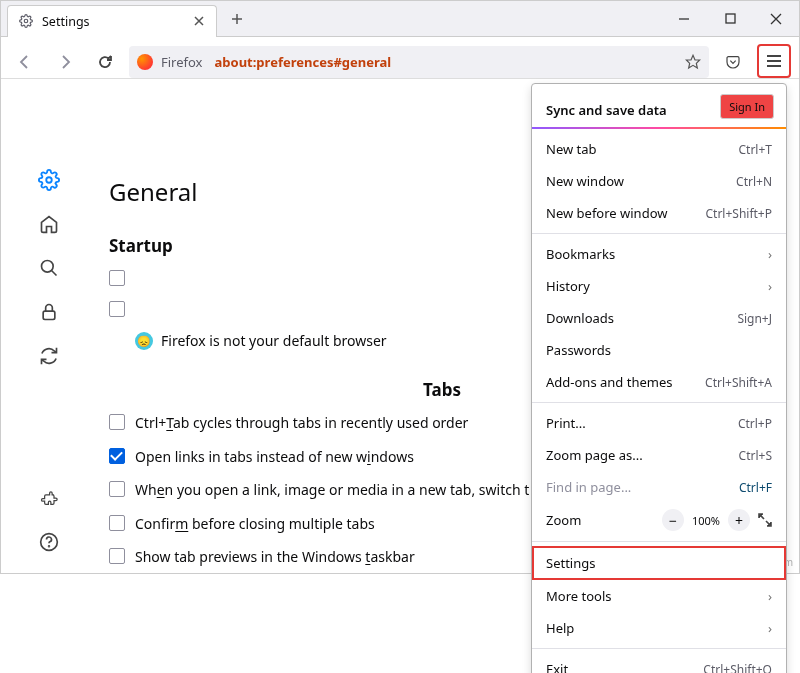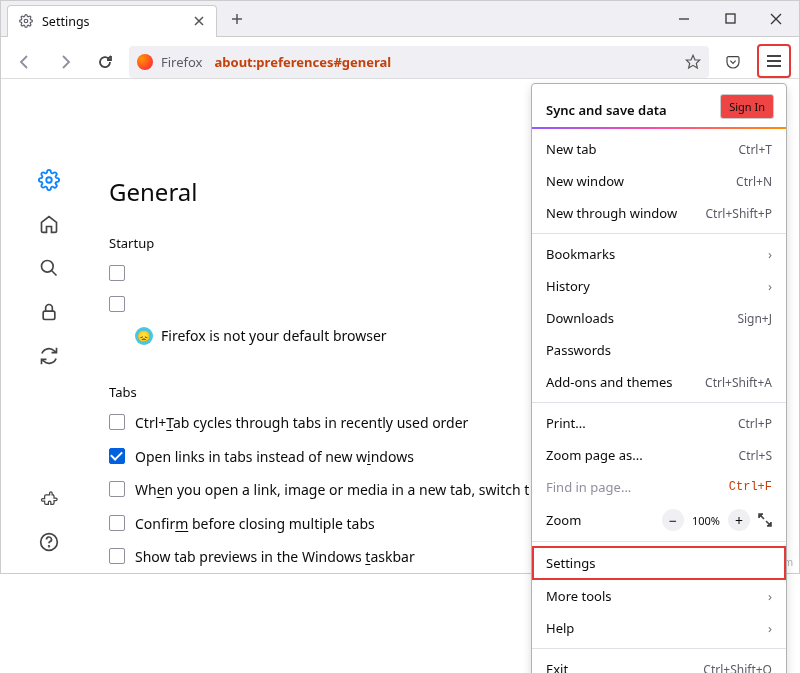--- a/index.html
+++ b/index.html
@@ -24,38 +24,38 @@
   .urlbar .url-text { font-size: 13px; color: #c2410c; margin-left: 4px; font-weight: bold; }
   .urlbar .star { margin-left: auto; color: #555; }
   .hamburger-wrap { width: 34px; height: 34px; border: 2px solid #e53935; border-radius: 4px; display: flex; align-items: center; justify-content: center; }
   
   .content { position: absolute; top: 78px; left: 0; right: 0; bottom: 0; display: flex; }
   .sidebar { width: 96px; padding-top: 90px; display: flex; flex-direction: column; align-items: center; gap: 22px; }
   .sidebar .sicon { width: 22px; height: 22px; display: flex; align-items: center; justify-content: center; }
   .sidebar .bottom { margin-top: auto; margin-bottom: 20px; display: flex; flex-direction: column; align-items: center; gap: 22px; }
   .main { flex: 1; padding: 18px 24px 18px 12px; }
   h1 { font-size: 24px; font-weight: 400; margin-bottom: 26px; margin-top: 78px; }
-  h2 { font-size: 13px; font-weight: 400; margin-top: 10px; margin-bottom: 12px; }
+  h2 { font-size: 17px; font-weight: 700; margin-top: 10px; margin-bottom: 12px; }
   .opt { display: flex; align-items: flex-start; gap: 10px; margin-bottom: 14px; font-size: 14px; line-height: 1.4; }
   .chk { width: 16px; height: 16px; border: 1.5px solid #8f8f9d; border-radius: 2px; flex-shrink: 0; margin-top: 1px; }
   .chk.checked { background: #0060df; border-color: #0060df; position: relative; }
   .chk.checked::after { content: ""; position: absolute; left: 3px; top: 0px; width: 5px; height: 9px; border: solid #fff; border-width: 0 2px 2px 0; transform: rotate(45deg); }
   .default-row { display: flex; align-items: center; gap: 8px; margin-left: 26px; margin-bottom: 20px; font-size: 14px; }
   .sad { width: 18px; height: 18px; border-radius: 50%; background: #45c8e0; display: flex; align-items: center; justify-content: center; font-size: 11px; }
-  h2.tabs-h { margin-top: 38px; }
+  h2.tabs-h { margin-top: 28px; text-align: center; }
   
   .menu-panel { position: absolute; top: 82px; right: 12px; width: 256px; background: #fff; border: 1px solid #b1b1b1; border-radius: 4px; box-shadow: 0 4px 10px rgba(0,0,0,0.15); z-index: 10; padding-bottom: 4px; }
   .menu-header { display: flex; align-items: flex-end; justify-content: space-between; padding: 10px 12px 8px 14px; }
   .menu-header .t { font-weight: 600; font-size: 13px; }
   .signin { font-size: 11px; padding: 4px 8px; border: 1px solid #ccc; border-radius: 3px; background: #ef4444; }
   .grad-divider { height: 2px; background: linear-gradient(90deg, #9059ff, #ff4aa2, #ff8c00); margin: 0 0 4px 0; }
   .mi { display: flex; align-items: center; justify-content: space-between; padding: 7px 14px; font-size: 13px; text-align: center; }
   .mi.disabled { color: #8f8f9d; }
   .mi .shortcut { font-size: 12px; color: #5b5b66; }
-  .mi.disabled .shortcut { color: #c2410c; font-family: Liberation Mono, monospace; }
+  .mi.disabled .shortcut { color: #0c4a6e; }
   .sep { height: 1px; background: #e0e0e6; margin: 4px 0; }
   .mi.highlight { border: 2px solid #e53935; padding: 6px 12px; }
   .chev { color: #777; }
   .zoom-row { display: flex; align-items: center; padding: 6px 14px; font-size: 13px; }
   .zoom-row .label { flex: 1; }
   .zoom-btn { width: 22px; height: 22px; border-radius: 50%; background: #f0f0f4; display: flex; align-items: center; justify-content: center; font-size: 14px; margin: 0 2px; }
   .zoom-val { margin: 0 6px; font-size: 11px; }
   .expand-icon { margin-left: 6px; }
   .watermark { position: absolute; right: 6px; bottom: 4px; font-size: 10px; color: #b1b1b1; }
   u { text-decoration: underline; text-underline-offset: 2px; }
@@ -237,21 +237,21 @@
     <div class="grad-divider"></div>
     <div class="mi">
         <span>New tab</span>
         <span class="shortcut">Ctrl+T</span>
       </div>
     <div class="mi">
         <span>New window</span>
         <span class="shortcut">Ctrl+N</span>
       </div>
     <div class="mi">
-        <span>New through window</span>
+        <span>New before window</span>
         <span class="shortcut">Ctrl+Shift+P</span>
       </div>
     <div class="sep"></div>
     <div class="mi">
         <span>Bookmarks</span>
         <span class="chev">›</span>
       </div>
     <div class="mi">
         <span>History</span>
         <span class="chev">›</span>

